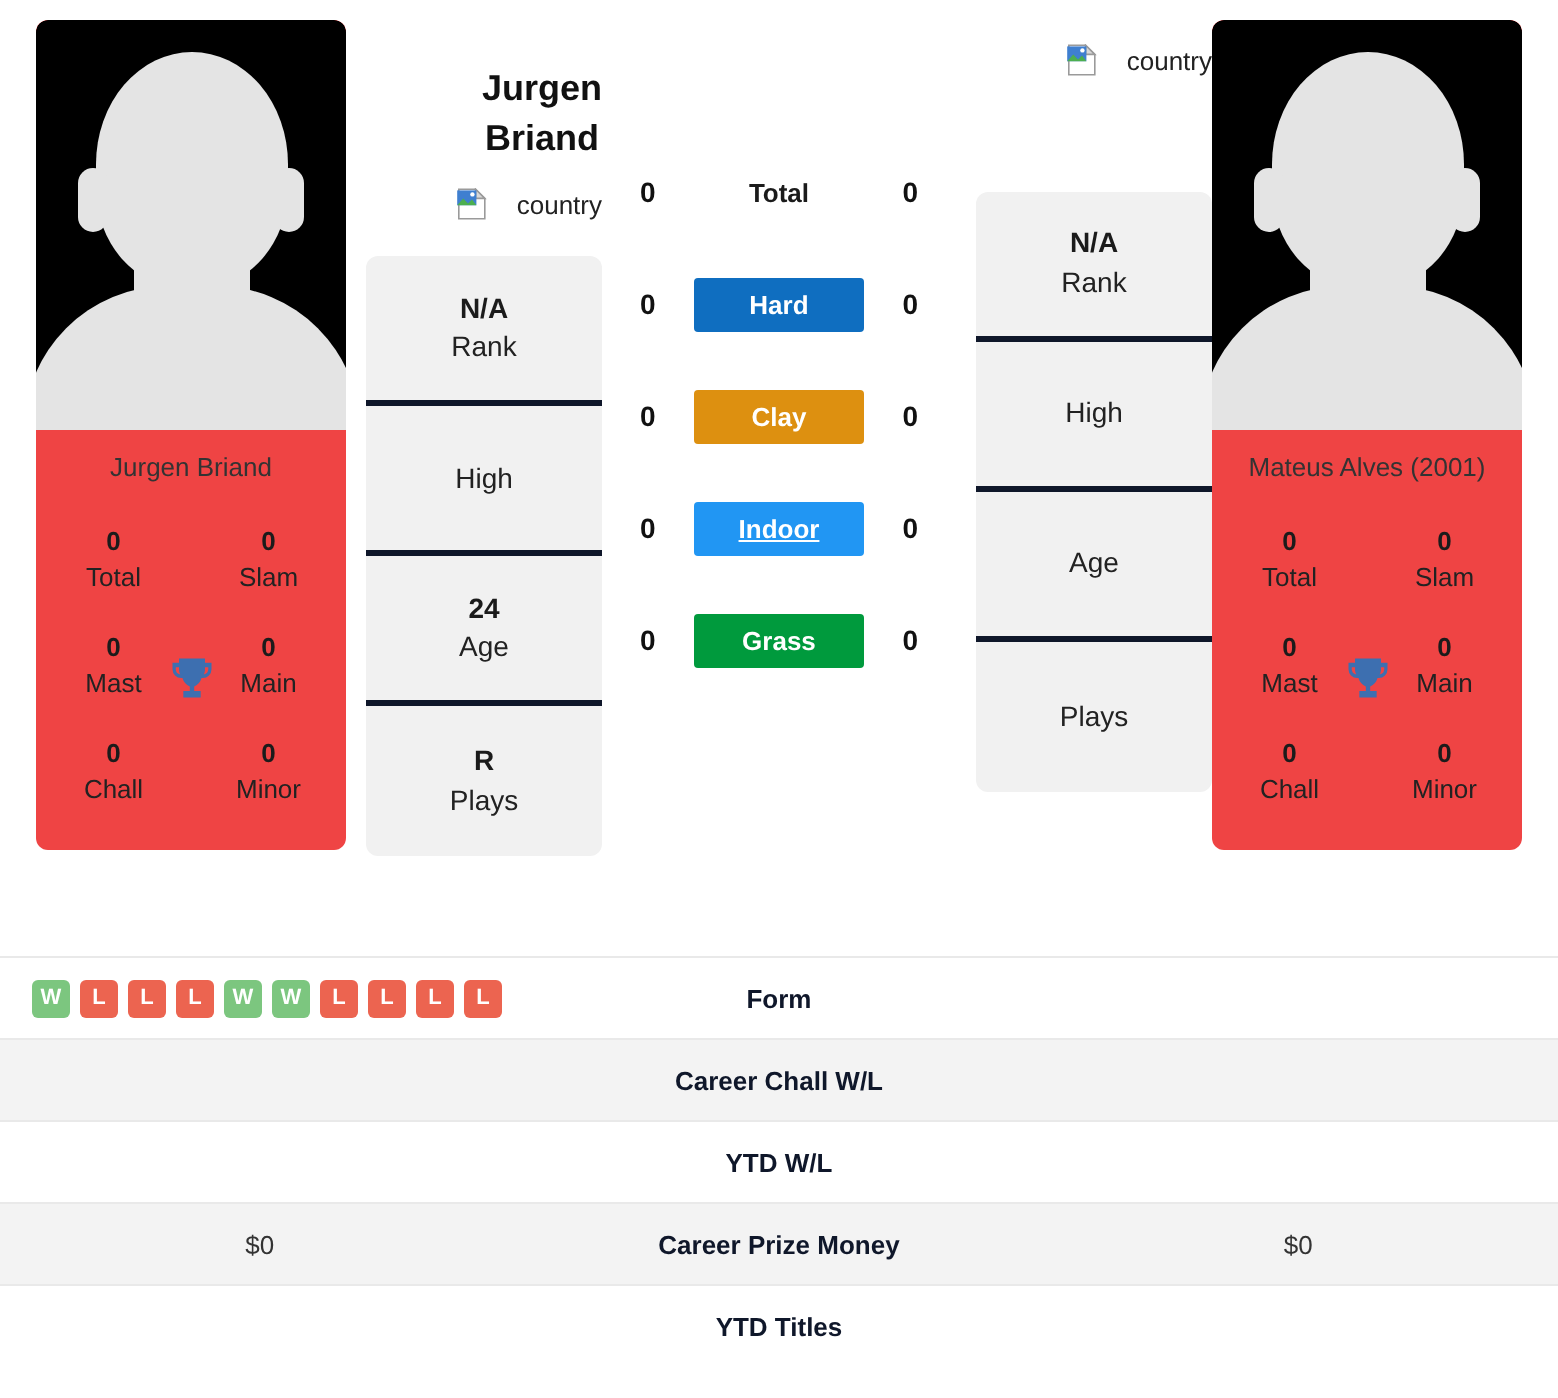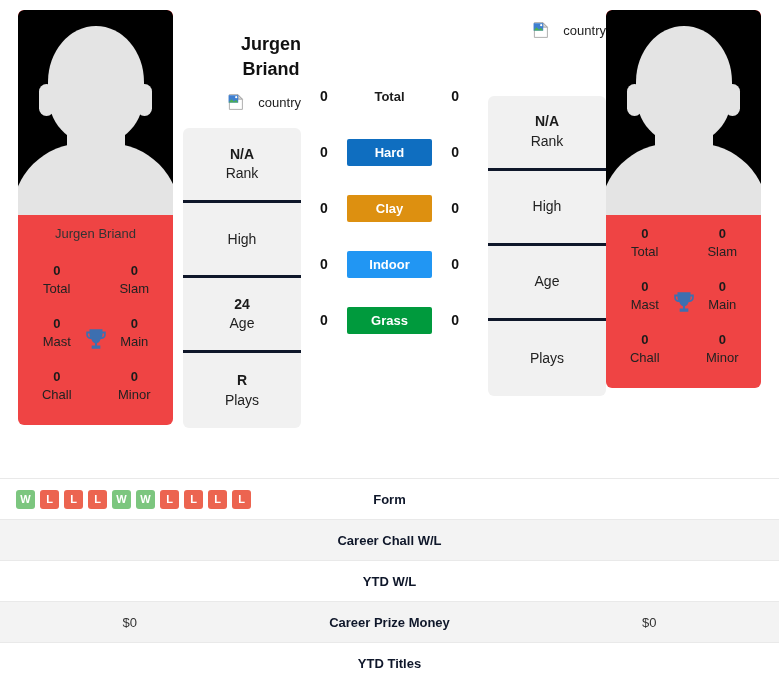--- a/index.html
+++ b/index.html
@@ -306,21 +306,21 @@
       <div class="surf-pill" id="pill-1" style="background: rgb(15, 110, 192);">Hard</div>
       <div class="surf-num">0</div>
     </div>
     <div class="surface-row">
       <div class="surf-num">0</div>
       <div class="surf-pill" id="pill-2" style="background: rgb(221, 144, 16);">Clay</div>
       <div class="surf-num">0</div>
     </div>
     <div class="surface-row">
       <div class="surf-num">0</div>
-      <div class="surf-pill" id="pill-3" style="background: rgb(33, 150, 243);">Indoor</div>
+      <div class="surf-pill" id="pill-3" style="background: rgb(33, 150, 243); text-decoration: underline;">Indoor</div>
       <div class="surf-num">0</div>
     </div>
     <div class="surface-row">
       <div class="surf-num">0</div>
       <div class="surf-pill" id="pill-4" style="background: rgb(0, 154, 61);">Grass</div>
       <div class="surf-num">0</div>
     </div>
   </div>
 
   <div class="info-col">
@@ -356,20 +356,21 @@
 
   <div class="player-photo-col">
     <div class="photo-card">
       <div class="photo-frame">
         <div class="sil-head"></div>
         <div class="sil-ear-l"></div>
         <div class="sil-ear-r"></div>
         <div class="sil-neck"></div>
         <div class="sil-body"></div>
       </div>
+      <div class="photo-caption">Mateus Alves (2001)</div>
       <div class="trophy-grid">
         <div class="tg-cell">
           <div class="tg-val">0</div>
           <div class="tg-lab">Total</div>
         </div>
         <div class="tg-cell">
           <div class="tg-val">0</div>
           <div class="tg-lab">Slam</div>
         </div>
         <div class="tg-cell">

